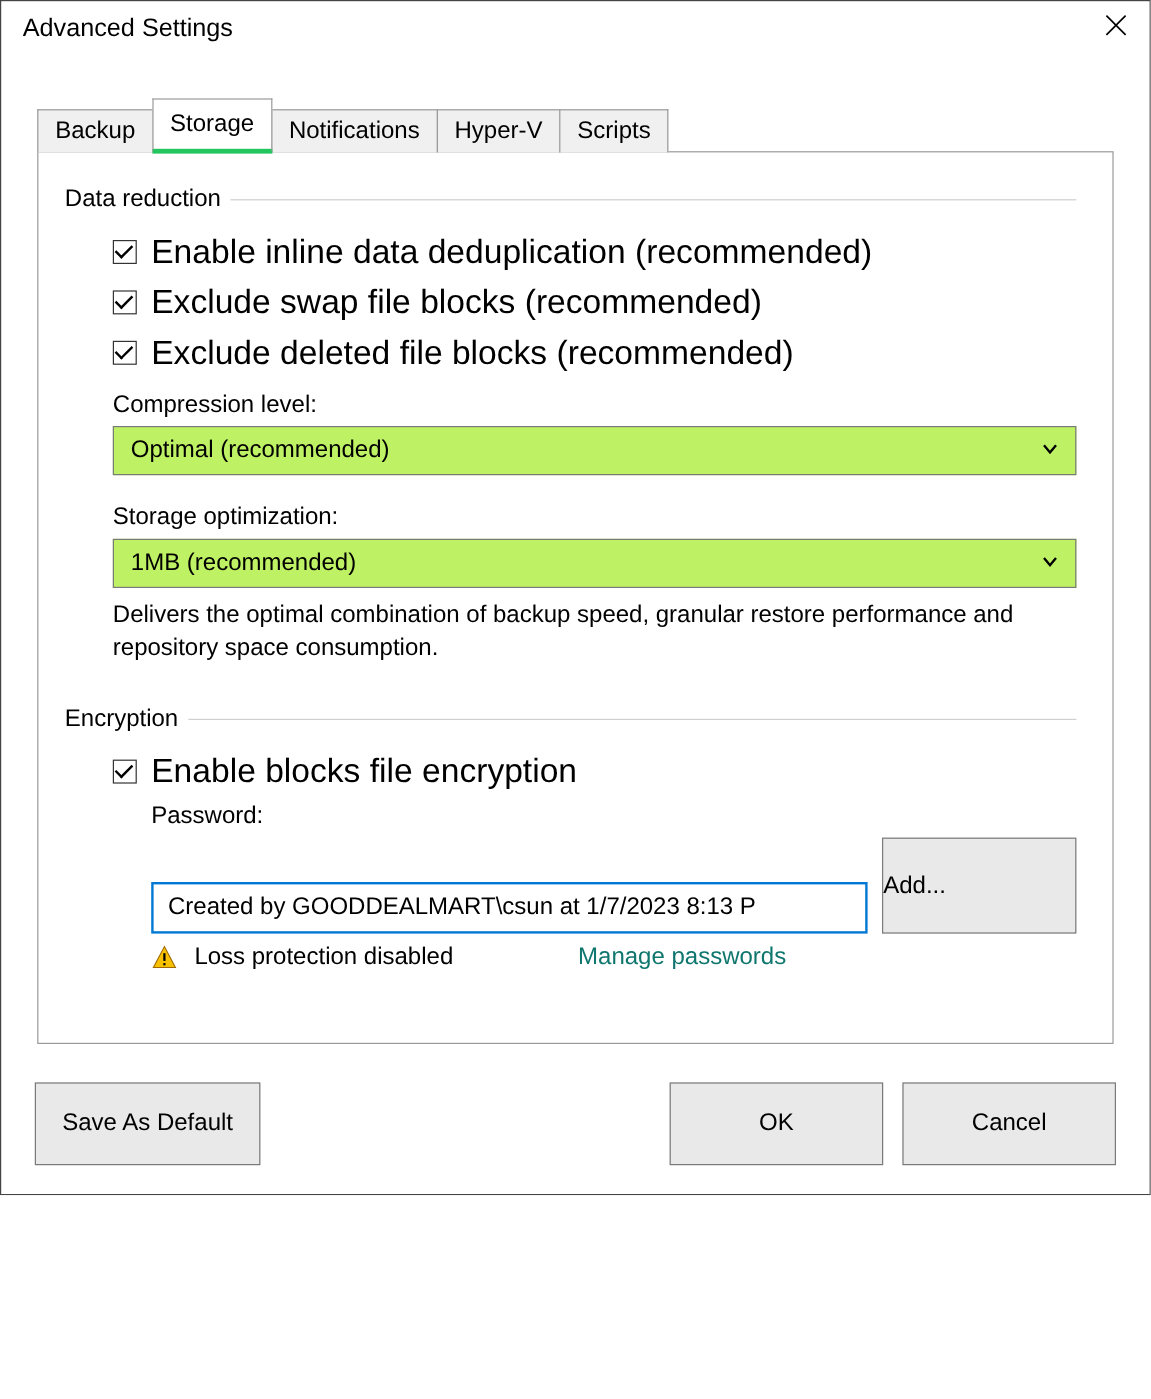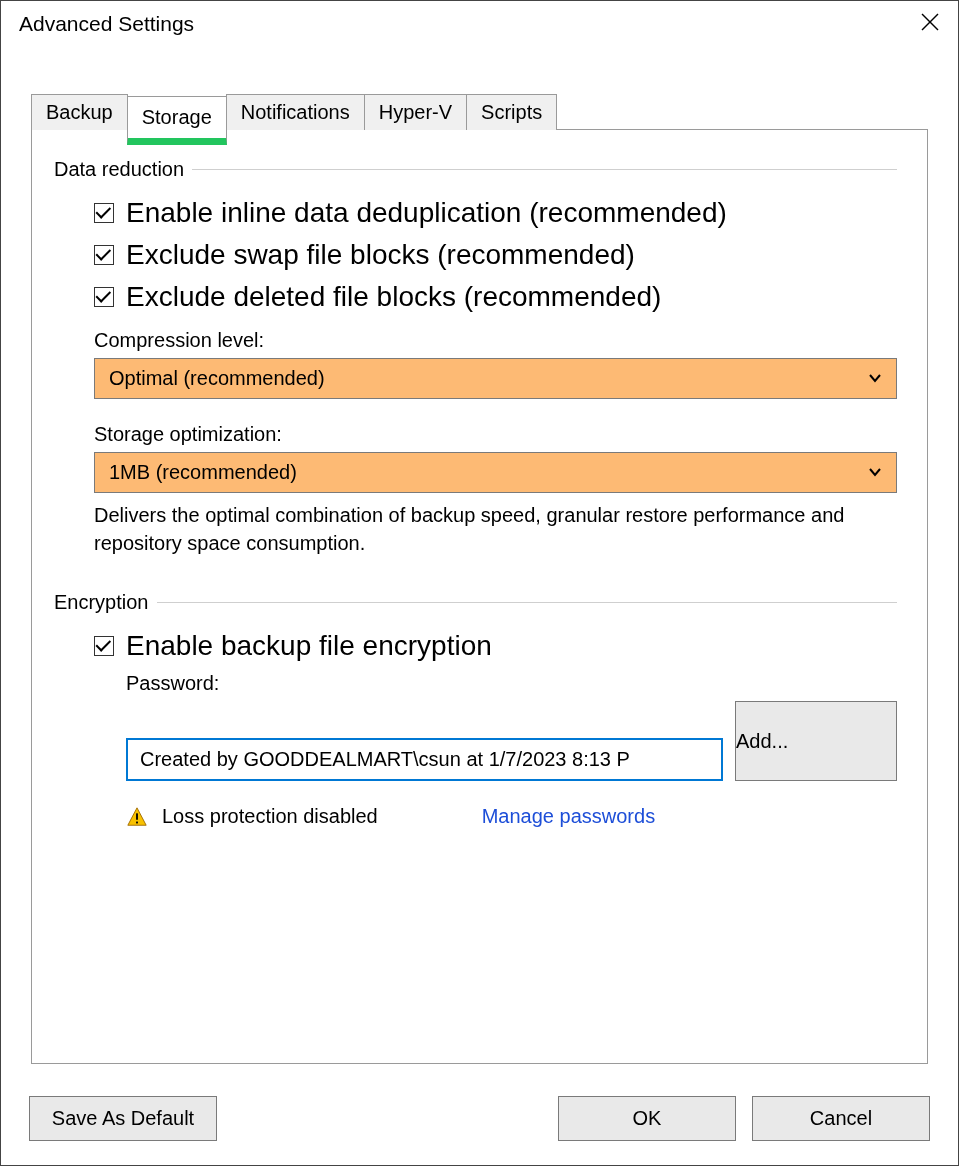--- a/index.html
+++ b/index.html
@@ -5,21 +5,21 @@
   html, body {
     margin: 0;
     padding: 0;
     font-family: "Segoe UI", Tahoma, sans-serif;
     font-size: 19px;
     color: #000;
     background: #fff;
   }
   .window {
     width: 959px;
-    height: 1166px;
+    height: 996px;
     box-sizing: border-box;
     border: 1px solid #444;
     background: #fff;
     display: flex;
     flex-direction: column;
   }
   .titlebar {
     display: flex;
     align-items: center;
     justify-content: space-between;
@@ -60,25 +60,25 @@
     border: 1px solid #9a9a9a;
     border-bottom: none;
     padding: 6px 14px 6px 14px;
     margin-right: -1px;
     background: #f0f0f0;
     font-size: 20px;
     cursor: default;
   }
   .tab.active {
     background: #fff;
-    border-bottom: 7px solid #22c55e;
+    border-bottom: 4px solid #22c55e;
     padding-top: 9px;
     padding-bottom: 9px;
     position: relative;
-    top: 15px;
+    top: 1px;
   }
   .tabpanel {
     border: 1px solid #9a9a9a;
     flex: 1;
     margin-top: -1px;
     padding: 28px 30px 20px 22px;
     box-sizing: border-box;
   }
 
   .group-header {
@@ -124,21 +124,21 @@
   .field-block {
     margin-top: 16px;
     padding-left: 40px;
   }
   .field-label {
     font-size: 20px;
     margin-bottom: 6px;
   }
   .select {
     border: 1px solid #7a7a7a;
-    background: #fdba74;
+    background: #bef264;
     display: flex;
     align-items: center;
     justify-content: space-between;
     padding: 8px 14px;
     font-size: 20px;
     cursor: default;
     box-sizing: border-box;
   }
   .select .chevron svg { width: 14px; height: 14px; }
   .select .chevron svg polyline {
@@ -177,42 +177,42 @@
     border: 1px solid #7a7a7a;
     background: #e9e9e9;
     display: flex;
     align-items: center;
     font-size: 20px;
     cursor: default;
   }
   .warning-row {
     display: flex;
     align-items: center;
-    margin-top: 24px;
+    margin-top: 8px;
     gap: 14px;
     padding-left: 0;
     font-size: 20px;
   }
   .link {
-    color: #1d4ed8;
+    color: #0f766e;
     cursor: pointer;
   }
   .warning-icon svg { width: 22px; height: 22px; display:block; }
 
   .bottom-buttons {
     display: flex;
     align-items: center;
     padding: 12px 28px 24px 28px;
     gap: 16px;
   }
   .bottom-buttons .spacer { flex: 1; }
   .btn {
     border: 1px solid #7a7a7a;
     background: #e9e9e9;
-    padding: 10px 18px;
+    padding: 22px 18px;
     min-width: 120px;
     text-align: center;
     font-size: 20px;
     cursor: default;
   }
   .btn.save { min-width: 150px; }
   .btn.ok, .btn.cancel { min-width: 140px; }
 
 </style>
 </head>
@@ -291,21 +291,21 @@
 
       <div class="encryption-section">
         <div class="group-header">
           <span>Encryption</span>
           <span class="line"></span>
         </div>
 
         <div class="indent">
           <div class="checkbox-row">
             <span class="checkbox checked"></span>
-            <span>Enable backup file encryption</span>
+            <span>Enable blocks file encryption</span>
           </div>
 
           <div style="padding-left:32px;">
             <div class="field-label" style="margin-top:4px;">Password:</div>
             <div class="password-row">
               <div class="password-select">
                 <span>Created by GOODDEALMART\csun at 1/7/2023 8:13 P</span>
                 <span class="chevron">
                   <svg viewBox="0 0 14 14">
                       <polyline points="2,4 7,10 12,4"></polyline>

